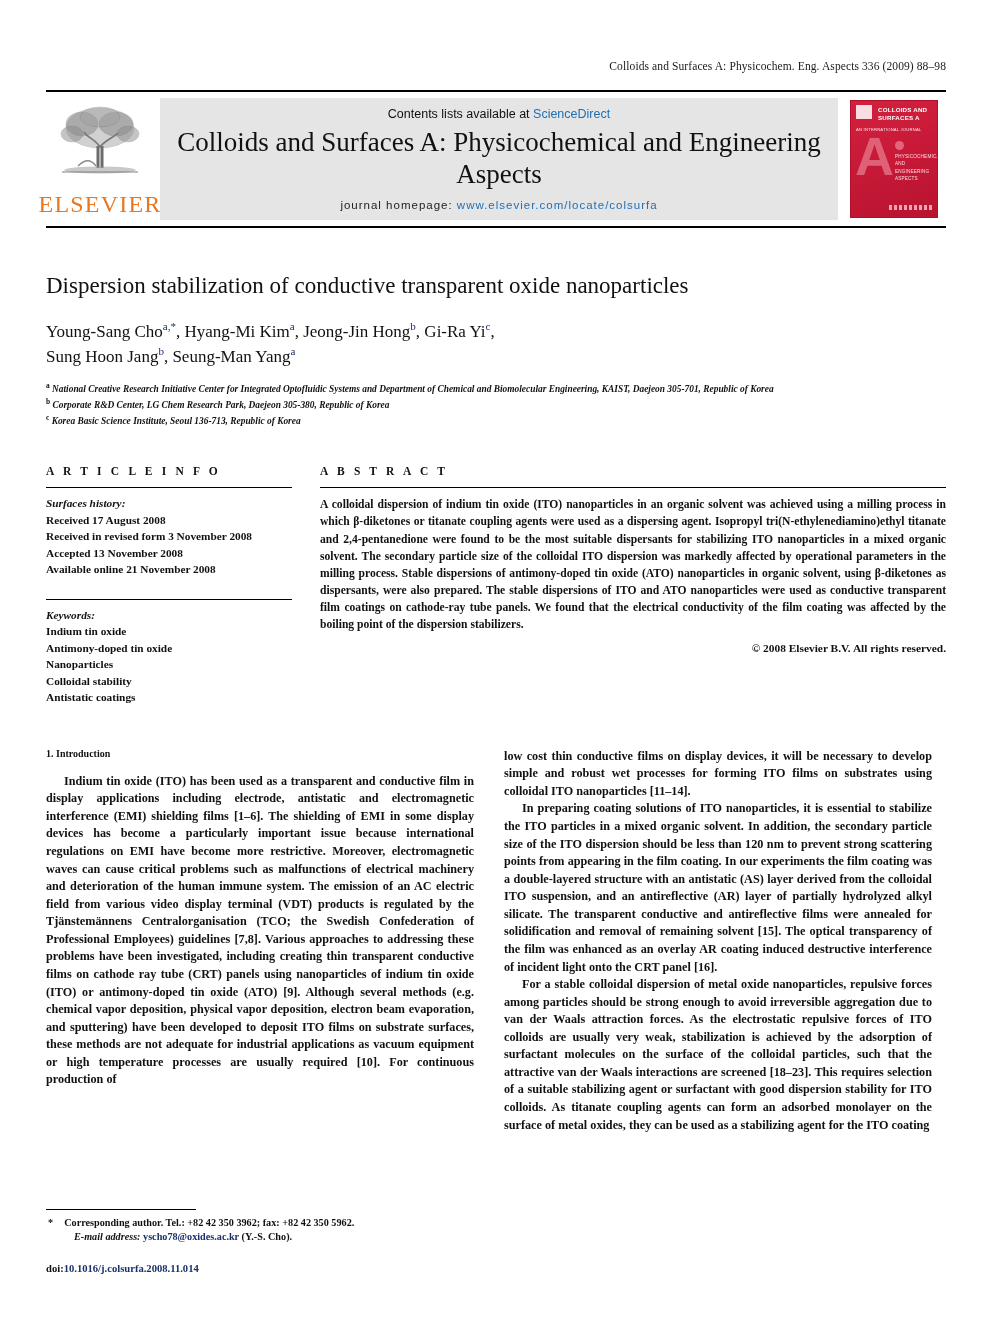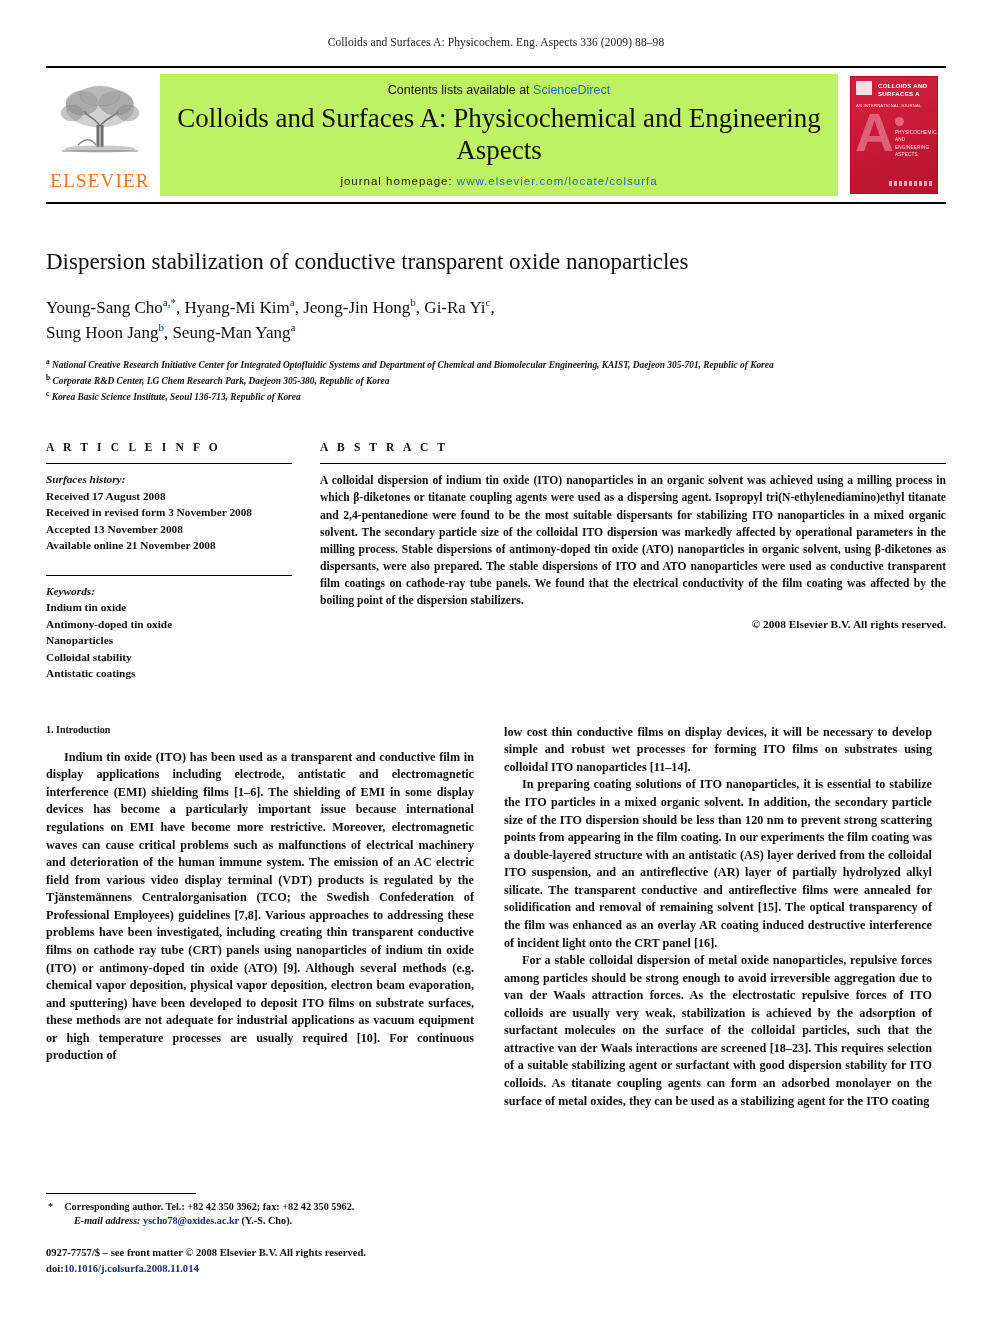--- a/index.html
+++ b/index.html
@@ -18,24 +18,24 @@
   .page {
     width: 992px;
     height: 1323px;
     position: relative;
     box-sizing: border-box;
     padding: 0 46px;
   }
 
   
   .running-head {
-    text-align: center;
+    text-align: right;
     font-size: 11.5px;
     letter-spacing: 0.1px;
-    padding-top: 36px;
+    padding-top: 60px;
     color: #1a1a1a;
   }
 
   
   .masthead {
     margin-top: 18px;
     border-top: 2px solid #000;
     border-bottom: 2px solid #000;
     height: 134px;
     display: flex;
@@ -46,29 +46,29 @@
     flex: 0 0 108px;
     display: flex;
     flex-direction: column;
     align-items: center;
     justify-content: center;
     padding-top: 2px;
   }
   .tree-svg { display:block; }
   .elsevier-word {
     font-family: "Liberation Serif", serif;
-    font-size: 19px;
+    font-size: 24px;
     letter-spacing: 1.2px;
     color: #E87722;
     margin-top: 11px;
     font-weight: 400;
   }
   .masthead-center {
     flex: 1 1 auto;
-    background: #bef264;
+    background: #e5e5e5;
     margin: 6px 4px 6px 6px;
     display: flex;
     flex-direction: column;
     align-items: center;
     justify-content: center;
     text-align: center;
   }
   .contents-line {
     font-family: "Liberation Sans", sans-serif;
     font-size: 12.5px;
@@ -377,20 +377,19 @@
     <div class="fn-rule"></div>
     <div class="fn-line">
       <span class="star">*&nbsp;&nbsp;</span><span>Corresponding author. Tel.: +82 42 350 3962; fax: +82 42 350 5962.</span>
     </div>
     <div class="fn-line" style="text-indent:0; padding-left:14px;">
       <span class="fn-email">E-mail address:</span>
       <span class="fn-link">yscho78@oxides.ac.kr</span>
       <span>(Y.-S. Cho).</span>
     </div>
     <div class="issn-block">
-      <div>0927-7757/$ – see front matter © 2008 Elsevier B.V. All rights reserved.</div>
       <div>
         <span>doi:</span><span class="doi-link">10.1016/j.colsurfa.2008.11.014</span>
       </div>
     </div>
   </div>
 
 </div>
 
 </body></html>

